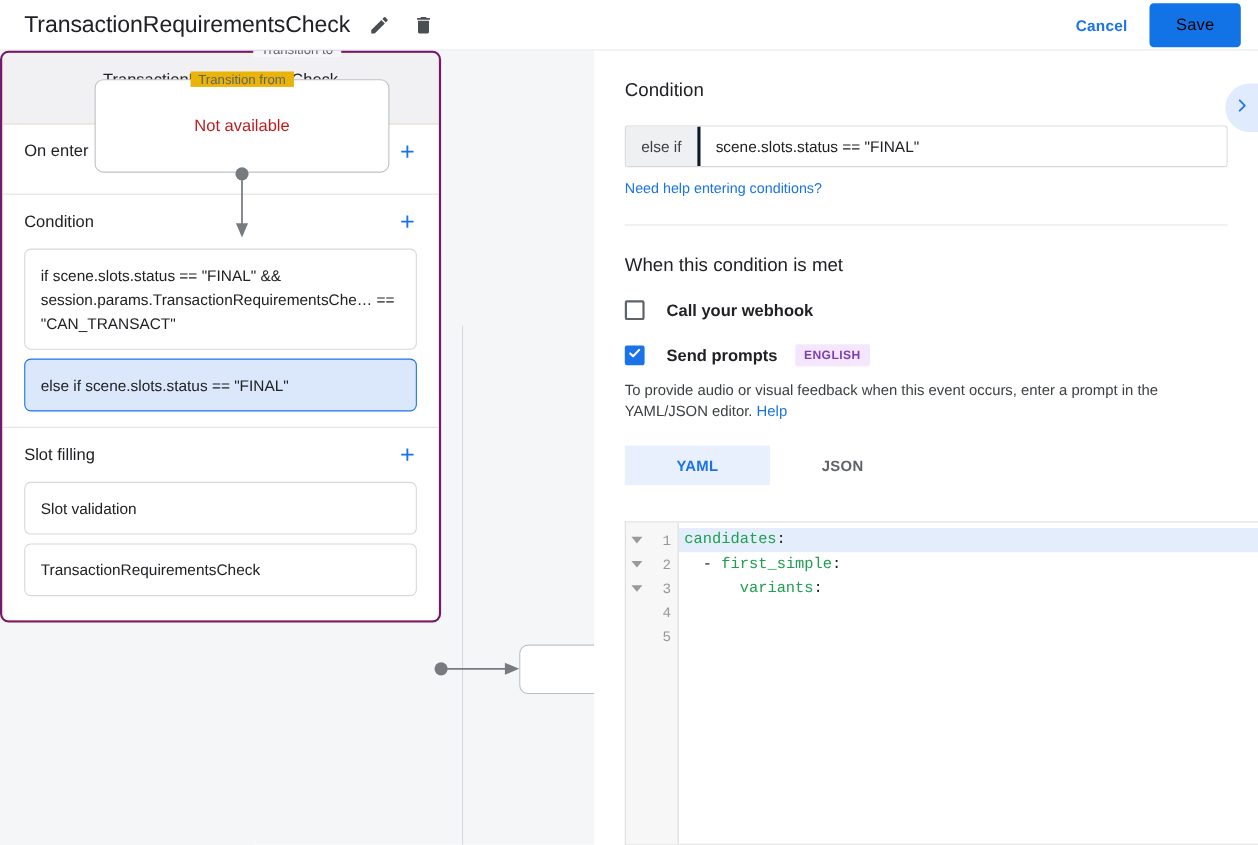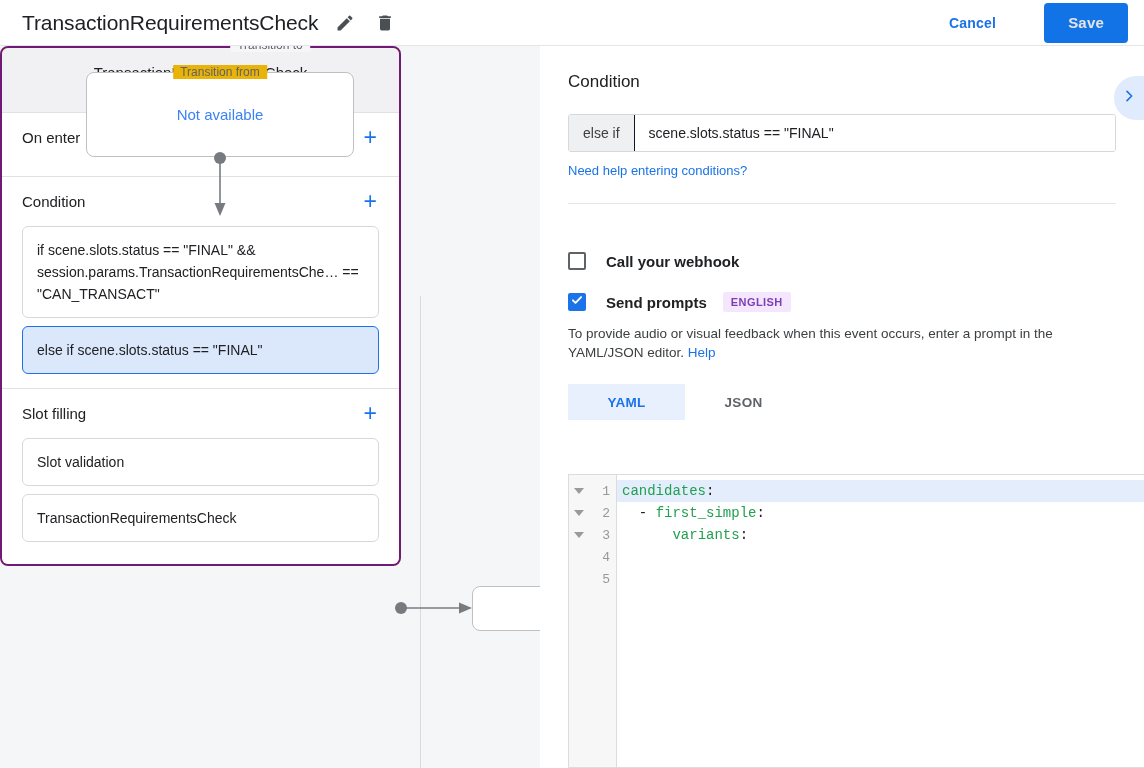--- a/index.html
+++ b/index.html
@@ -31,24 +31,24 @@
     cursor: pointer; border: none; background: transparent; padding: 0;
   }
   .icon-btn svg { display: block; }
   .topbar-spacer { flex: 1 1 auto; }
   .cancel-btn {
     font-size: 14px; font-weight: bold; color: #1a73e8;
     background: transparent; border: none; cursor: pointer;
     padding: 8px 12px; margin-right: 8px; letter-spacing: 0.2px;
   }
   .save-btn {
-    background: #1273e6; color: #e5e5e5;
+    background: #1273e6; color: #000000;
     border: none; border-radius: 4px; cursor: pointer;
-    font-size: 15px; font-weight: bold; letter-spacing: 0.2px;
-    height: 40px; padding: 0 24px; margin-right: 16px; margin-left: 28px;
+    font-size: 15px; font-weight: normal; letter-spacing: 0.2px;
+    height: 40px; padding: 0 24px; margin-right: 16px;
   }
 
   
   .left-pane {
     position: absolute; left: 0; top: 46px; width: 540px; height: 722px;
     background: #f5f6f8; overflow: hidden;
   }
   .vdivider {
     position: absolute; left: 420px; top: 250px; width: 1px; height: 518px;
     background: #d8dade;
@@ -65,21 +65,21 @@
     position: absolute; top: -8px; left: 50%; transform: translateX(-50%);
     background: #eab308;
     padding: 0 7px;
     font-size: 12px; color: #5f6368; white-space: nowrap;
   }
   
   #transition-from {
     left: 86px; top: 26px; width: 268px; height: 85px;
     display: flex; align-items: center; justify-content: center;
   }
-  #transition-from .body { font-size: 15px; color: #3b82f6; }
+  #transition-from .body { font-size: 15px; color: #b91c1c; }
 
   
   #transition-to {
     left: 20px; top: 195px; width: 401px;
     border: 2px solid #701a75; border-radius: 8px;
     background: #f97316; overflow: hidden;
   }
   #transition-to .legend2 {
     position: absolute; top: -8px; left: 50%; transform: translateX(-50%);
     background: #f5f6f8; padding: 0 7px;
@@ -141,21 +141,21 @@
   .hsep { height: 1px; background: #e4e6e9; margin-top: 24px; }
 
   .cond-row {
     display: flex; align-items: stretch;
     border: 1px solid #d6d8db; border-radius: 3px;
     margin-top: 22px; height: 38px; overflow: hidden;
   }
   .cond-prefix {
     background: #eef0f2; color: #3c4043;
     display: flex; align-items: center; padding: 0 14px;
-    font-size: 14px; border-right: 1px solid #0f172a;
+    font-size: 14px; border-right: 3px solid #0f172a;
   }
   .cond-input {
     flex: 1 1 auto; border: none; outline: none;
     font-size: 14px; color: #202124; padding: 0 14px;
     font-family: "Liberation Sans", sans-serif; background: #ffffff;
   }
   .link {
     display: inline-block; margin-top: 11px;
     color: #1a73e8; font-size: 13px; text-decoration: none; cursor: pointer;
   }
@@ -187,21 +187,21 @@
     padding: 4px 8px; border-radius: 2px;
   }
   .help-note {
     margin-top: 12px; font-size: 13.5px; color: #3c4043; line-height: 19px;
     max-width: 552px;
   }
 
   
   .tabs { display: flex; margin-top: 22px; }
   .tab {
-    width: 117px; height: 36px;
+    width: 132px; height: 36px;
     display: flex; align-items: center; justify-content: center;
     font-size: 13.5px; font-weight: bold; color: #5f6368;
     cursor: pointer; letter-spacing: 0.3px;
   }
   .tab.active { background: #e8f0fe; color: #1a73e8; }
 
   
   .editor {
     position: absolute; left: 568px; top: 474px;
     width: 576px; height: 294px;
@@ -344,20 +344,21 @@
         <div class="cond-prefix">else if</div>
         <input class="cond-input" type="text" value="scene.slots.status == &quot;FINAL&quot;" style="">
       </div>
 
       <a class="link">Need help entering conditions?</a>
 
       <div class="hsep"></div>
     </div>
 
     <div class="rp-section">
+      <div class="rp-h">When this condition is met</div>
 
       <div class="cb-row">
         <div class="cbox"></div>
         <span class="cb-label">Call your webhook</span>
       </div>
 
       <div class="cb-row">
         <div class="cbox on">
           <span>
             <svg width="14" height="14" viewBox="0 0 24 24" aria-hidden="true">

